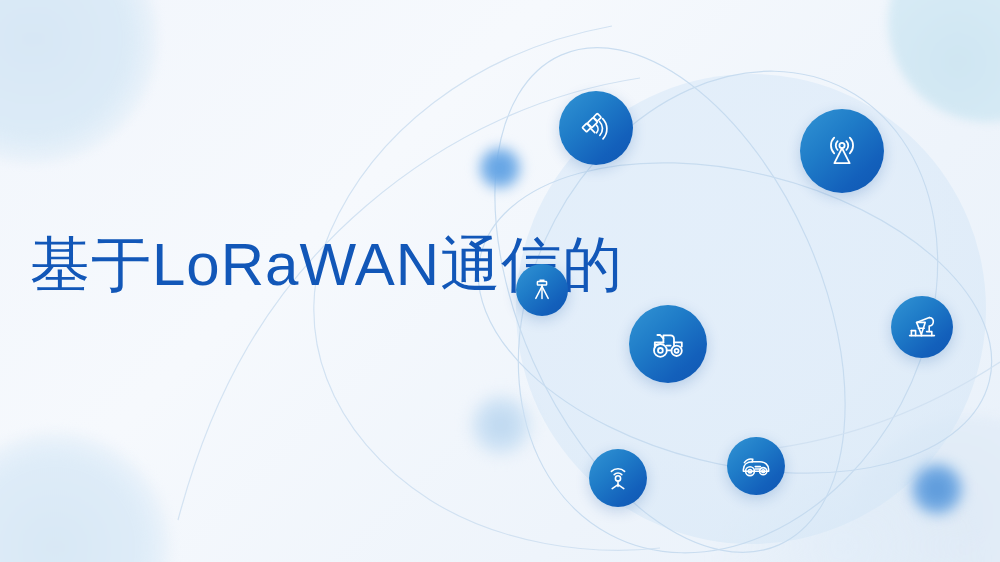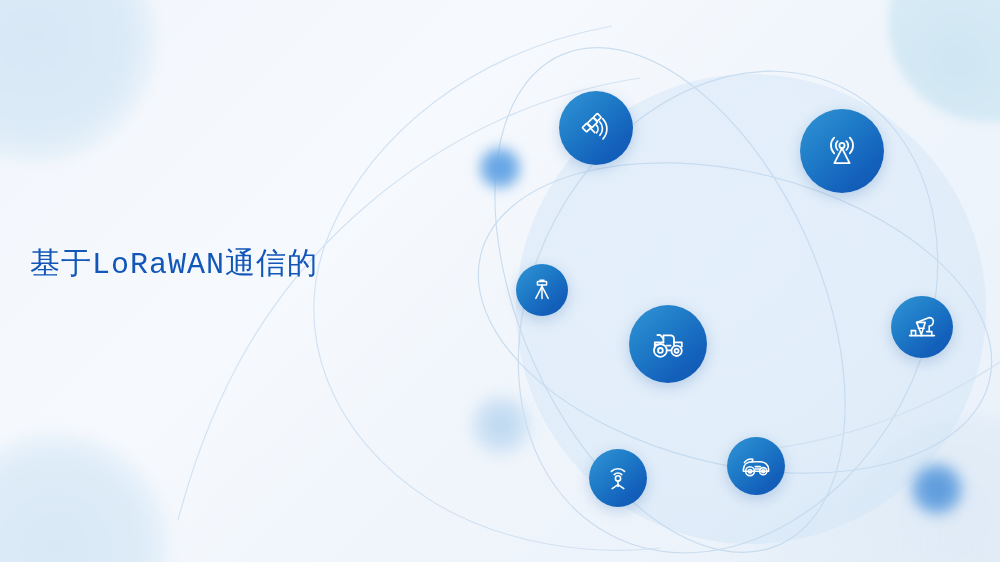--- a/index.html
+++ b/index.html
@@ -98,22 +98,22 @@
   }
 
   
   .title-block {
     position: absolute;
     left: 30px;
     top: 228px;
     width: 540px;
   }
   .title-line {
-    font-family: Liberation Mono, monospace;
-    font-size: 30px;
+    font-family: Liberation Sans, sans-serif;
+    font-size: 60px;
     line-height: 74px;
     letter-spacing: 1px;
     font-weight: 400;
     color: #1257B8;
     white-space: nowrap;
   }
   .title-line.l2 {
     letter-spacing: 4px;
   }
 

